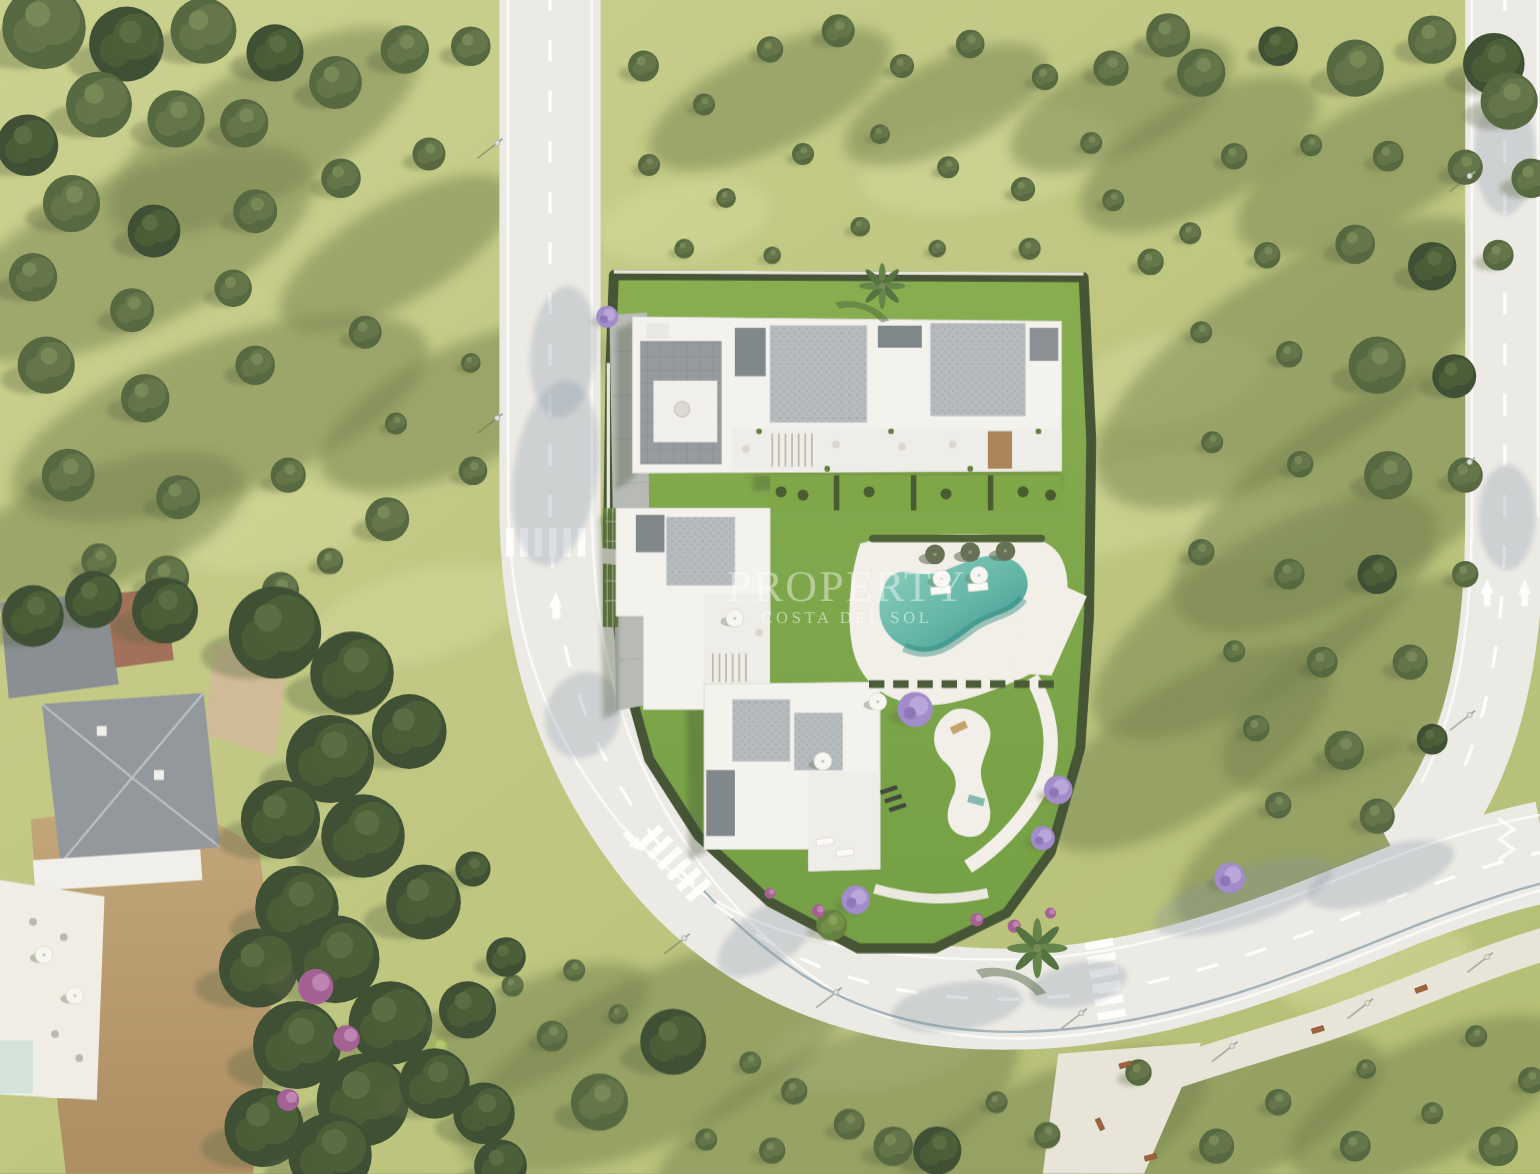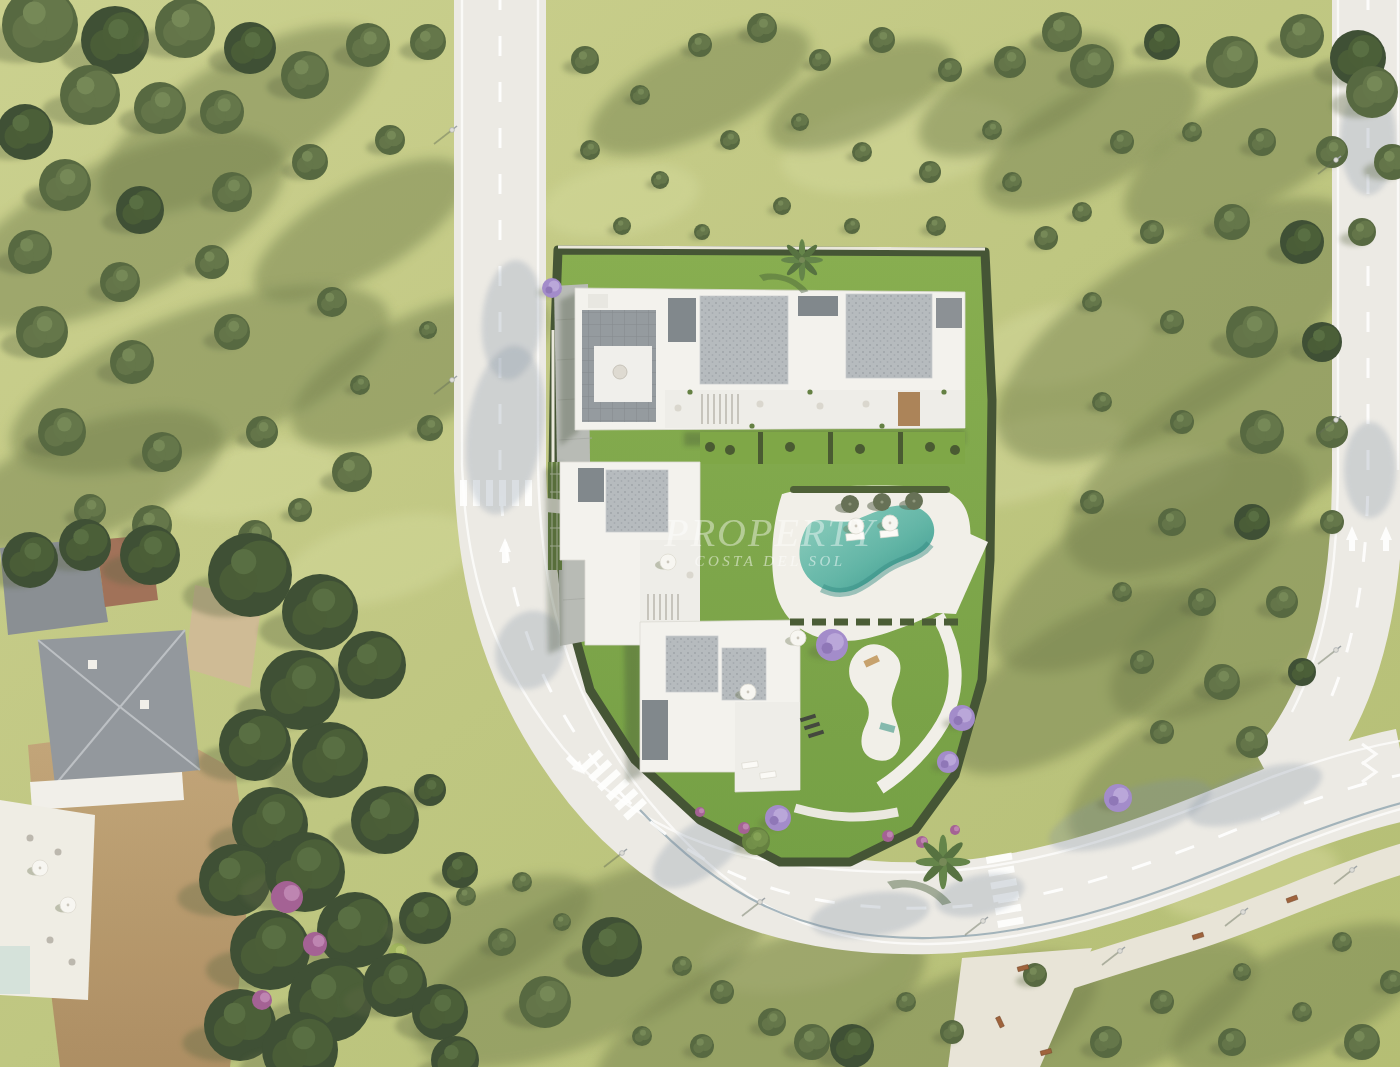--- a/index.html
+++ b/index.html
@@ -1,17 +1,17 @@
 <!DOCTYPE html>
 <html><head>
 <meta charset="utf-8">
 <style>
   html,body{margin:0;padding:0;background:#9aa56a;}
   .stage{position:relative;width:1400px;height:1067px;overflow:hidden;
-         font-family:"Liberation Sans",sans-serif;font-style:italic;}
+         font-family:"Liberation Sans",sans-serif;}
   svg{display:block;}
   .wm-title{font-family:"Liberation Serif",serif;font-weight:400;
             fill:#ffffff;opacity:.42;}
   .wm-sub{font-family:"Liberation Serif",serif;font-weight:400;
           fill:#ffffff;opacity:.5;}
 </style>
 </head>
 <body>
 
 <div class="stage">

